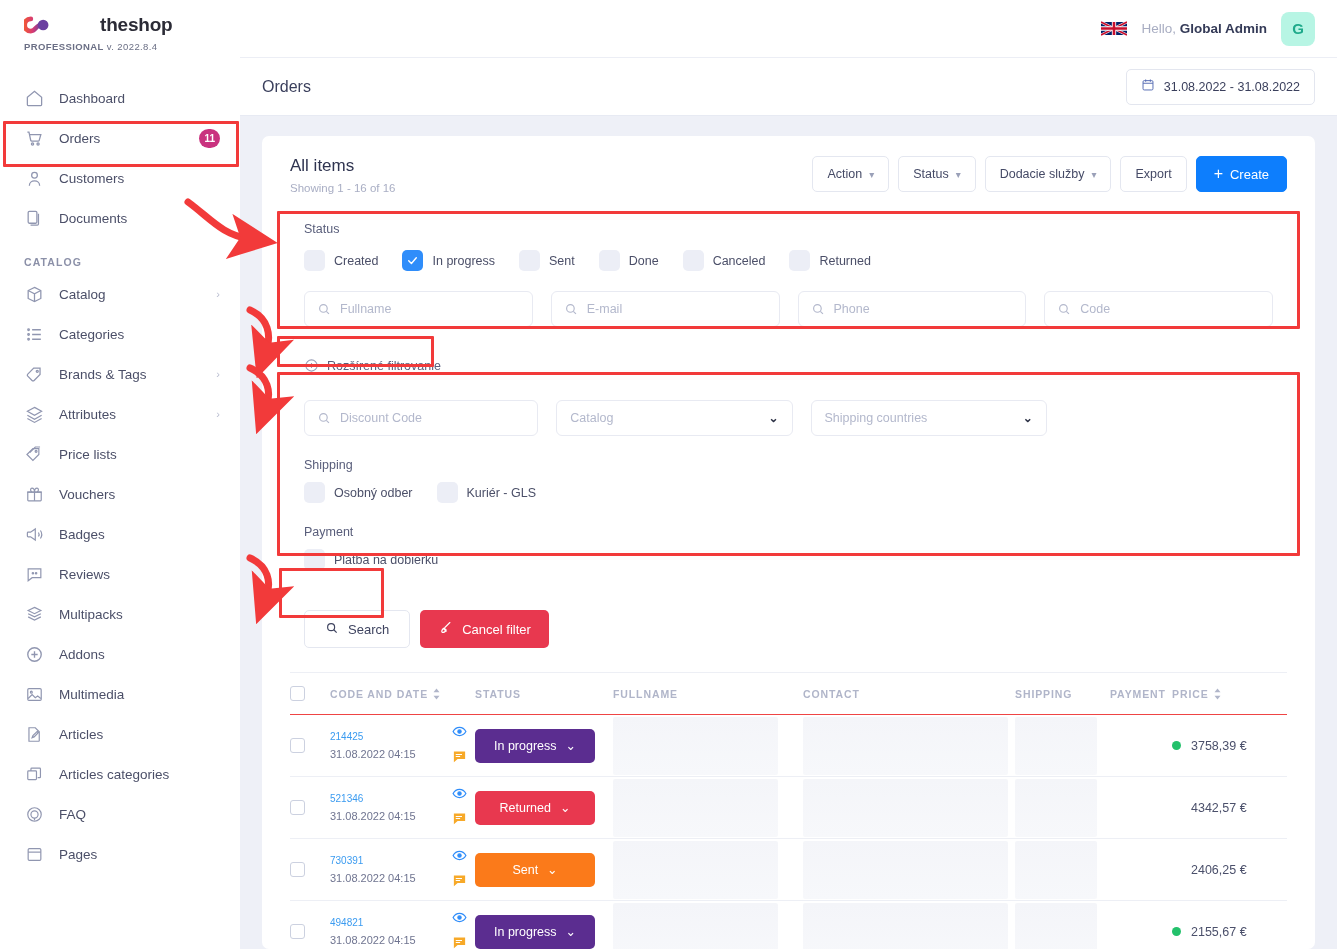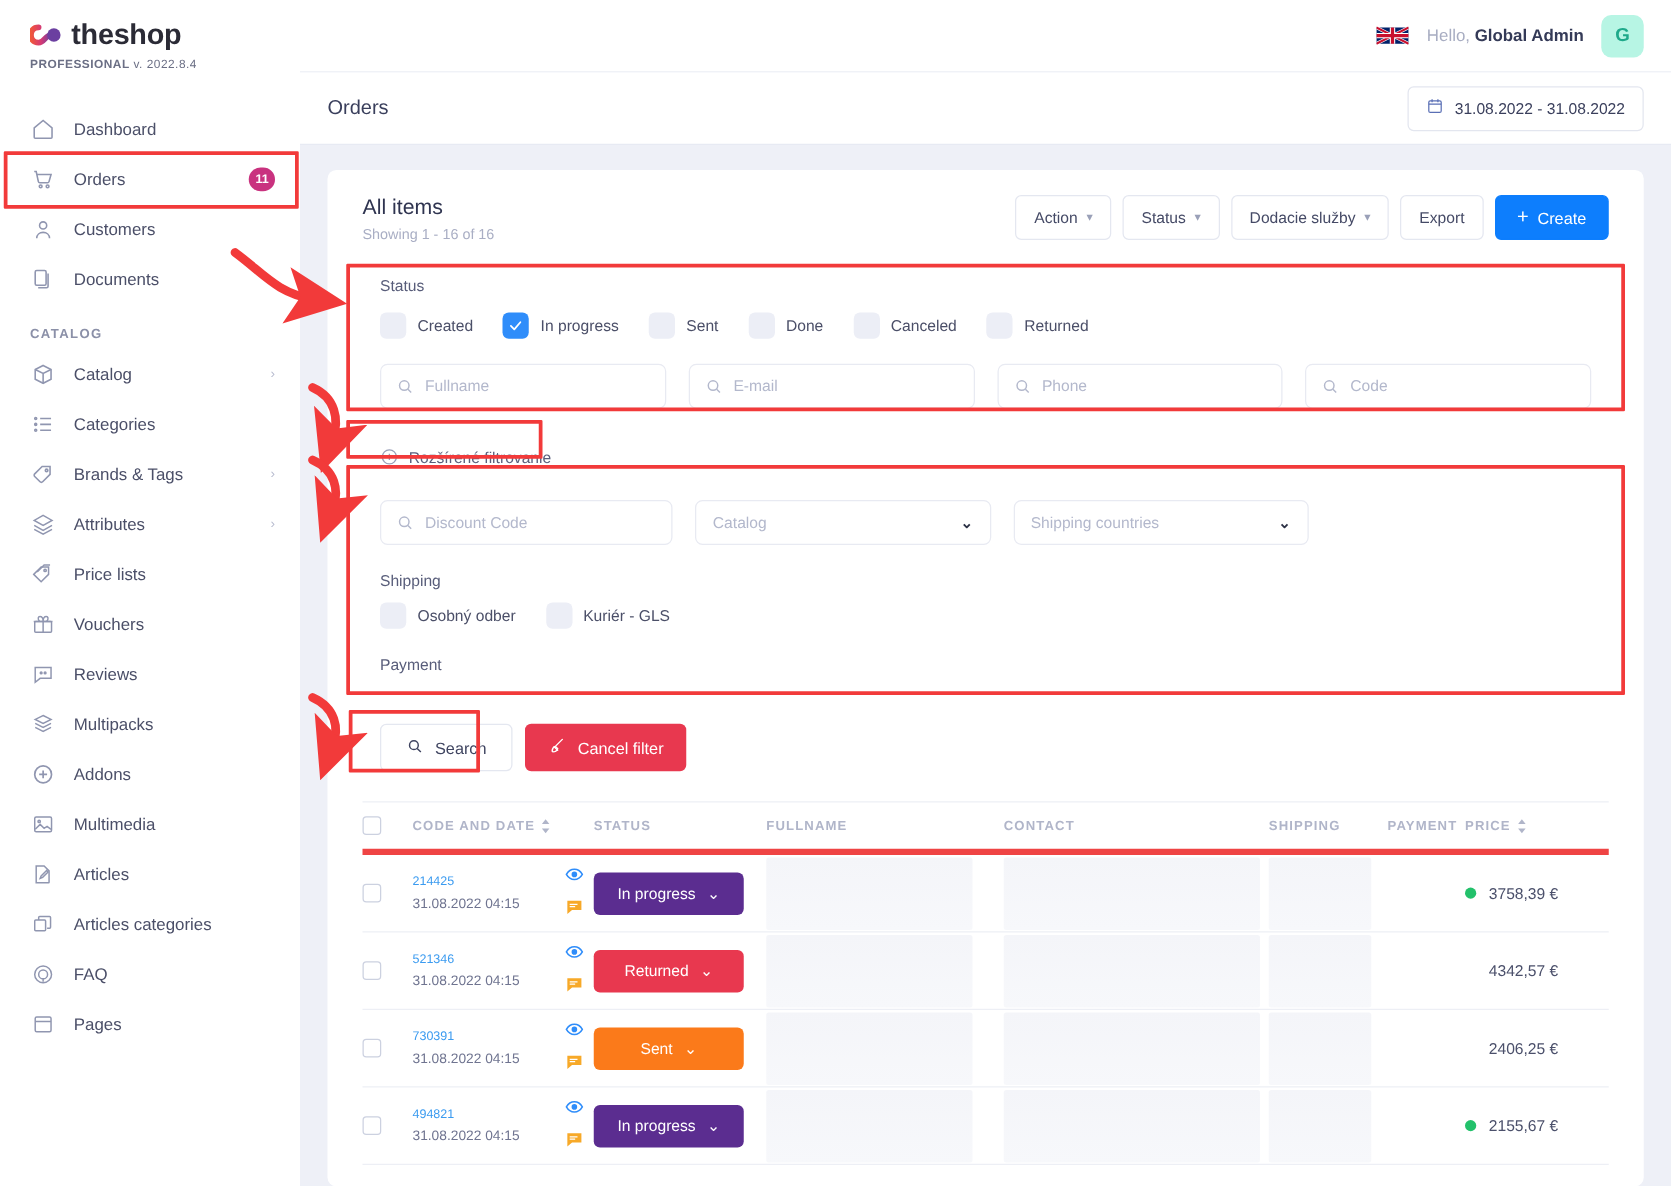--- a/index.html
+++ b/index.html
@@ -12,21 +12,21 @@
   .app { display: flex; width: 1337px; height: 949px; position: relative; }
 
   
   .sidebar {
     width: 240px; height: 949px; background: #ffffff;
     flex: 0 0 240px; position: relative; overflow: hidden;
   }
   .logo-block { padding: 14px 0 0 24px; }
   .logo-row { display: flex; align-items: center; gap: 7px; }
   .logo-mark { width: 26px; height: 20px; }
-  .logo-text { font-size: 23px; font-weight: 700; color: #2b2b36; letter-spacing: -0.2px; }
+  .logo-text { font-size: 19px; font-weight: 700; color: #2b2b36; letter-spacing: -0.2px; margin-left: 43px; }
   .logo-sub { margin-top: 5px; font-size: 9.5px; color: #6b6f85; letter-spacing: .4px; }
   .logo-sub b { font-weight: 700; }
   .logo-sub span.ver { font-weight: 400; }
 
   .nav { margin-top: 26px; }
   .nav-item {
     display: flex; align-items: center; height: 40px;
     padding: 0 20px 0 24px; gap: 15px; cursor: pointer; position: relative;
   }
   .nav-item .label { font-size: 13.5px; color: #4b4f68; flex: 1; }
@@ -142,21 +142,21 @@
     padding: 0 18px; display: flex; align-items: center; gap: 9px;
     font-size: 13px; cursor: pointer; margin-left: 10px; font-weight: 500;
   }
 
   
   .tbl { margin-top: 24px; border-top: 1px solid #edeff5; }
   .tr {
     display: flex; align-items: center; border-bottom: 1px solid #edeff5;
     min-height: 62px;
   }
-  .th-row { min-height: 42px; border-bottom: 5px solid #ef4444; }
+  .th-row { min-height: 42px; border-bottom: 1px solid #ef4444; }
   .th {
     font-size: 10.5px; letter-spacing: .9px; color: #b0b5c9; font-weight: 700;
     display: flex; align-items: center; gap: 4px;
   }
   .c-chk   { flex: 0 0 40px; display: flex; align-items: center; }
   .c-code  { flex: 0 0 145px; }
   .c-status{ flex: 0 0 138px; }
   .c-name  { flex: 0 0 190px; }
   .c-contact{ flex: 1 1 auto; min-width: 0; }
   .c-ship  { flex: 0 0 95px; }
@@ -321,20 +321,29 @@
         <span class="nav-ico">
           <svg viewBox="0 0 24 24" fill="none" stroke="currentColor" stroke-width="1.5">
               <rect x="3.5" y="9" width="17" height="11" rx="1"></rect>
               <path d="M2.5 9h19M12 9v11"></path>
               <path d="M12 9C12 6 10.5 4 8.8 4S6 6.5 8.5 9M12 9c0-3 1.5-5 3.2-5S18 6.5 15.5 9"></path>
             </svg>
         </span>
         <span class="label">Vouchers</span>
       </div>
 
+      <div class="nav-item">
+        <span class="nav-ico">
+          <svg viewBox="0 0 24 24" fill="none" stroke="currentColor" stroke-width="1.5">
+              <path d="M3 10v4a1 1 0 0 0 1 1h3l6 4V5L7 9H4a1 1 0 0 0-1 1z"></path>
+              <path d="M17 9.5c1 1.5 1 3.5 0 5M19.5 7c2 3 2 7 0 10"></path>
+            </svg>
+        </span>
+        <span class="label">Badges</span>
+      </div>
 
       <div class="nav-item">
         <span class="nav-ico">
           <svg viewBox="0 0 24 24" fill="none" stroke="currentColor" stroke-width="1.5">
               <path d="M4 5h16v11H9l-5 4z"></path>
               <circle cx="10" cy="10.5" r="0.9"></circle>
               <circle cx="14" cy="10.5" r="0.9"></circle>
             </svg>
         </span>
         <span class="label">Reviews</span>
@@ -593,20 +602,26 @@
                 <span class="chk"></span>
                 <span class="chk-lab">Osobný odber</span>
               </label>
               <label class="chk-item">
                 <span class="chk"></span>
                 <span class="chk-lab">Kuriér - GLS</span>
               </label>
             </div>
 
             <div class="group-label">Payment</div>
+            <div class="checkrow" style="margin-top:10px;">
+              <label class="chk-item">
+                <span class="chk"></span>
+                <span class="chk-lab">Platba na dobierku</span>
+              </label>
+            </div>
           </div>
 
           <div class="action-row" style="padding-left:14px;">
             <button class="btn-search">
               <span>
                 <svg viewBox="0 0 24 24" width="14" height="14" fill="none" stroke="#3f4460" stroke-width="2">
                     <circle cx="10.5" cy="10.5" r="6"></circle>
                     <path d="M15 15l5 5"></path>
                   </svg>
               </span>

